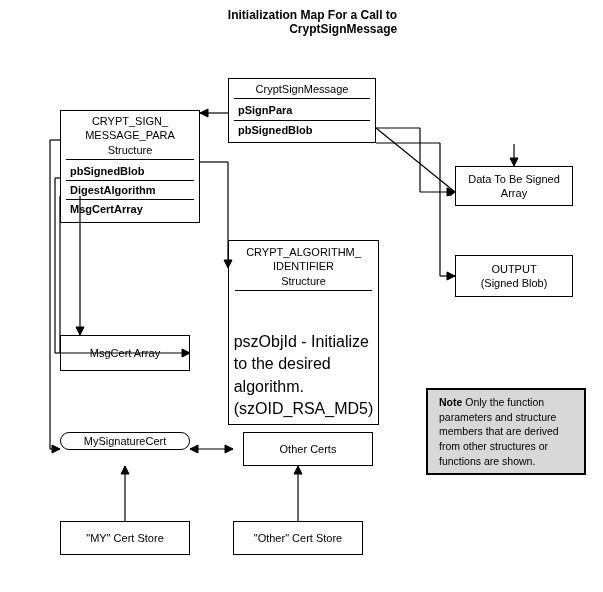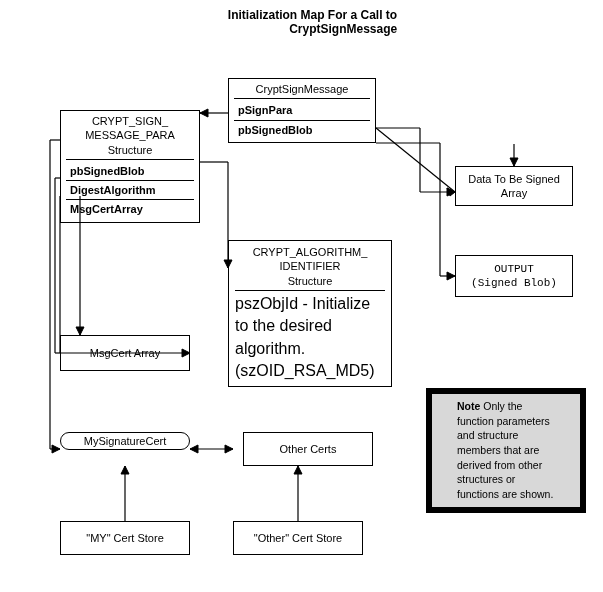--- a/index.html
+++ b/index.html
@@ -63,23 +63,23 @@
       padding: 2px 4px;
       width: 100%;
     }
 
     .box-row:last-child {
       border-bottom: none;
     }
 
     .note-box {
       position: absolute;
-      border: 6px solid #000000;
+      border: 2px solid #000000;
       background: #d8d8d8;
-      padding: 5px 25px;
+      padding: 5px 11px;
       font-size: 10.5px;
       line-height: 1.4;
     }
 
     svg.arrows {
       position: absolute;
       top: 0;
       left: 0;
       width: 603px;
       height: 592px;
@@ -117,31 +117,31 @@
 
   <div class="box" style="left:60px; top:110px; width:140px;">
     <div class="box-header">CRYPT_SIGN_<br>MESSAGE_PARA<br>Structure</div>
     <div class="box-rows">
       <div class="box-row">pbSignedBlob</div>
       <div class="box-row">DigestAlgorithm</div>
       <div class="box-row" style="border-bottom:none;">MsgCertArray</div>
     </div>
   </div>
 
-  <div class="box" style="left:228px; top:240px; width:164px; text-align:left; padding:4px 6px;">
+  <div class="box" style="left:228px; top:240px; width:151px; text-align:left; padding:4px 6px;gap:38px;">
     <div class="box-header" style="text-align:center;">CRYPT_ALGORITHM_<br>IDENTIFIER<br>Structure</div>
     <div style="font-size:16px; line-height:1.4;">pszObjId - Initialize to the desired algorithm. (szOID_RSA_MD5)</div>
   </div>
 
 
   <div class="box" style="left:455px; top:166px; width:118px; height:40px;">
     <span>Data To Be Signed Array</span>
   </div>
 
-  <div class="box" style="left:455px; top:255px; width:118px; height:42px;font-family:Liberation Mono, monospace;">
+  <div class="box" style="left:455px; top:255px; width:118px; height:42px;">
     <span>OUTPUT<br>(Signed Blob)</span>
   </div>
 
   <div class="box" style="left:60px; top:335px; width:130px; height:36px;">
     <span>MsgCert Array</span>
   </div>
 
   <div class="box" style="left:60px; top:432px; width:130px; height:18px;border-radius:17px;">
     <span>MySignatureCert</span>
   </div>

